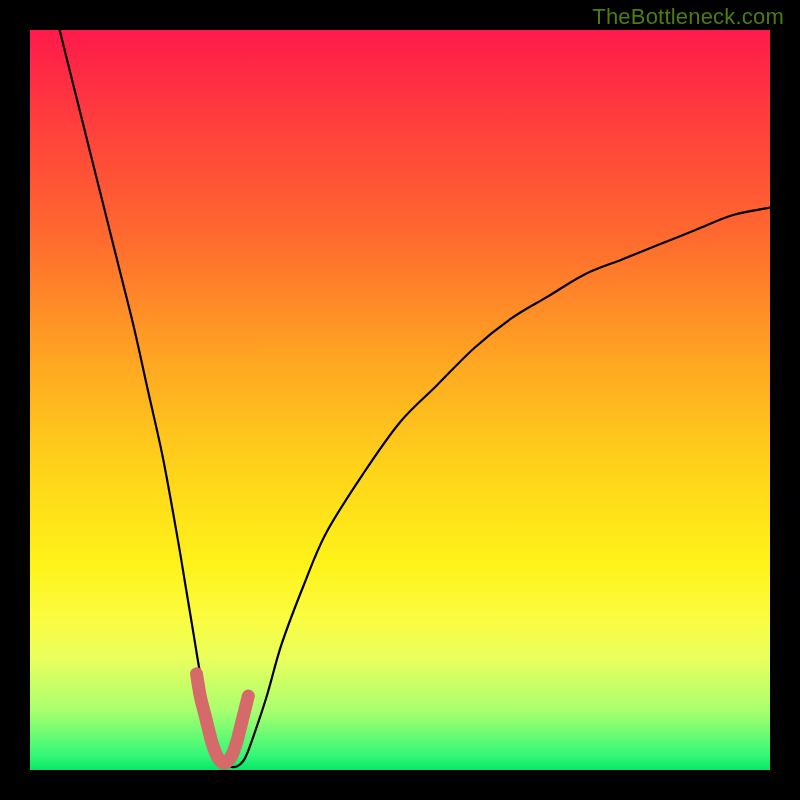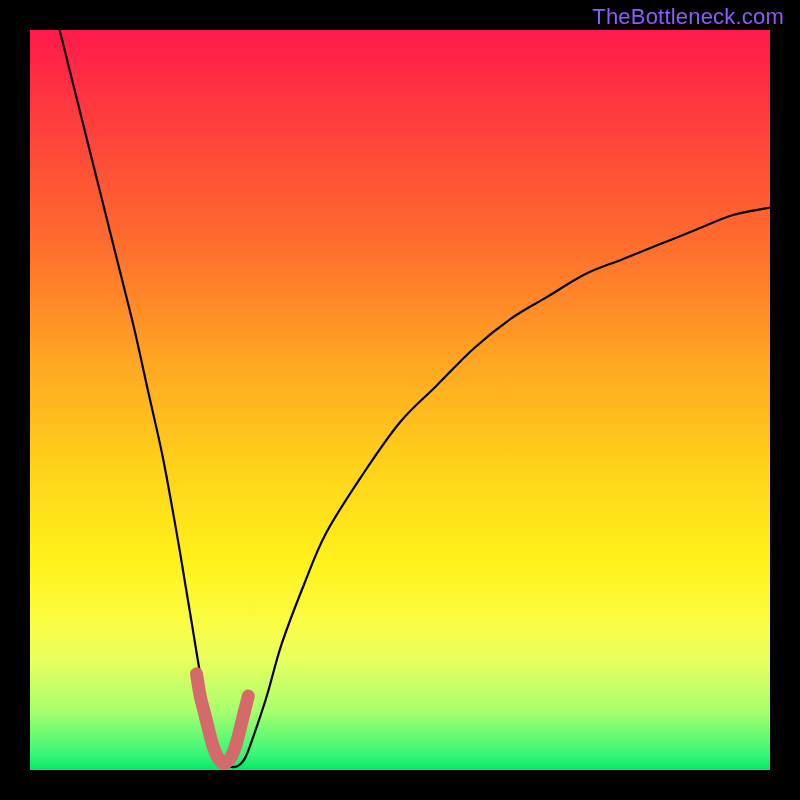--- a/index.html
+++ b/index.html
@@ -29,21 +29,21 @@
       #e9ff5e 85%,
       #a8ff6e 92%,
       #35f777 98%,
       #06e765 100%
     );
   }
   .watermark {
     position: absolute;
     top: 4px;
     right: 16px;
-    color: #8b5cf6;
+    color: #4d7c0f;
     font-size: 22px;
     letter-spacing: 0.2px;
     font-weight: 500;
     user-select: none;
   }
   svg.curve {
     position: absolute;
     left: 0;
     top: 0;
     width: 740px;

